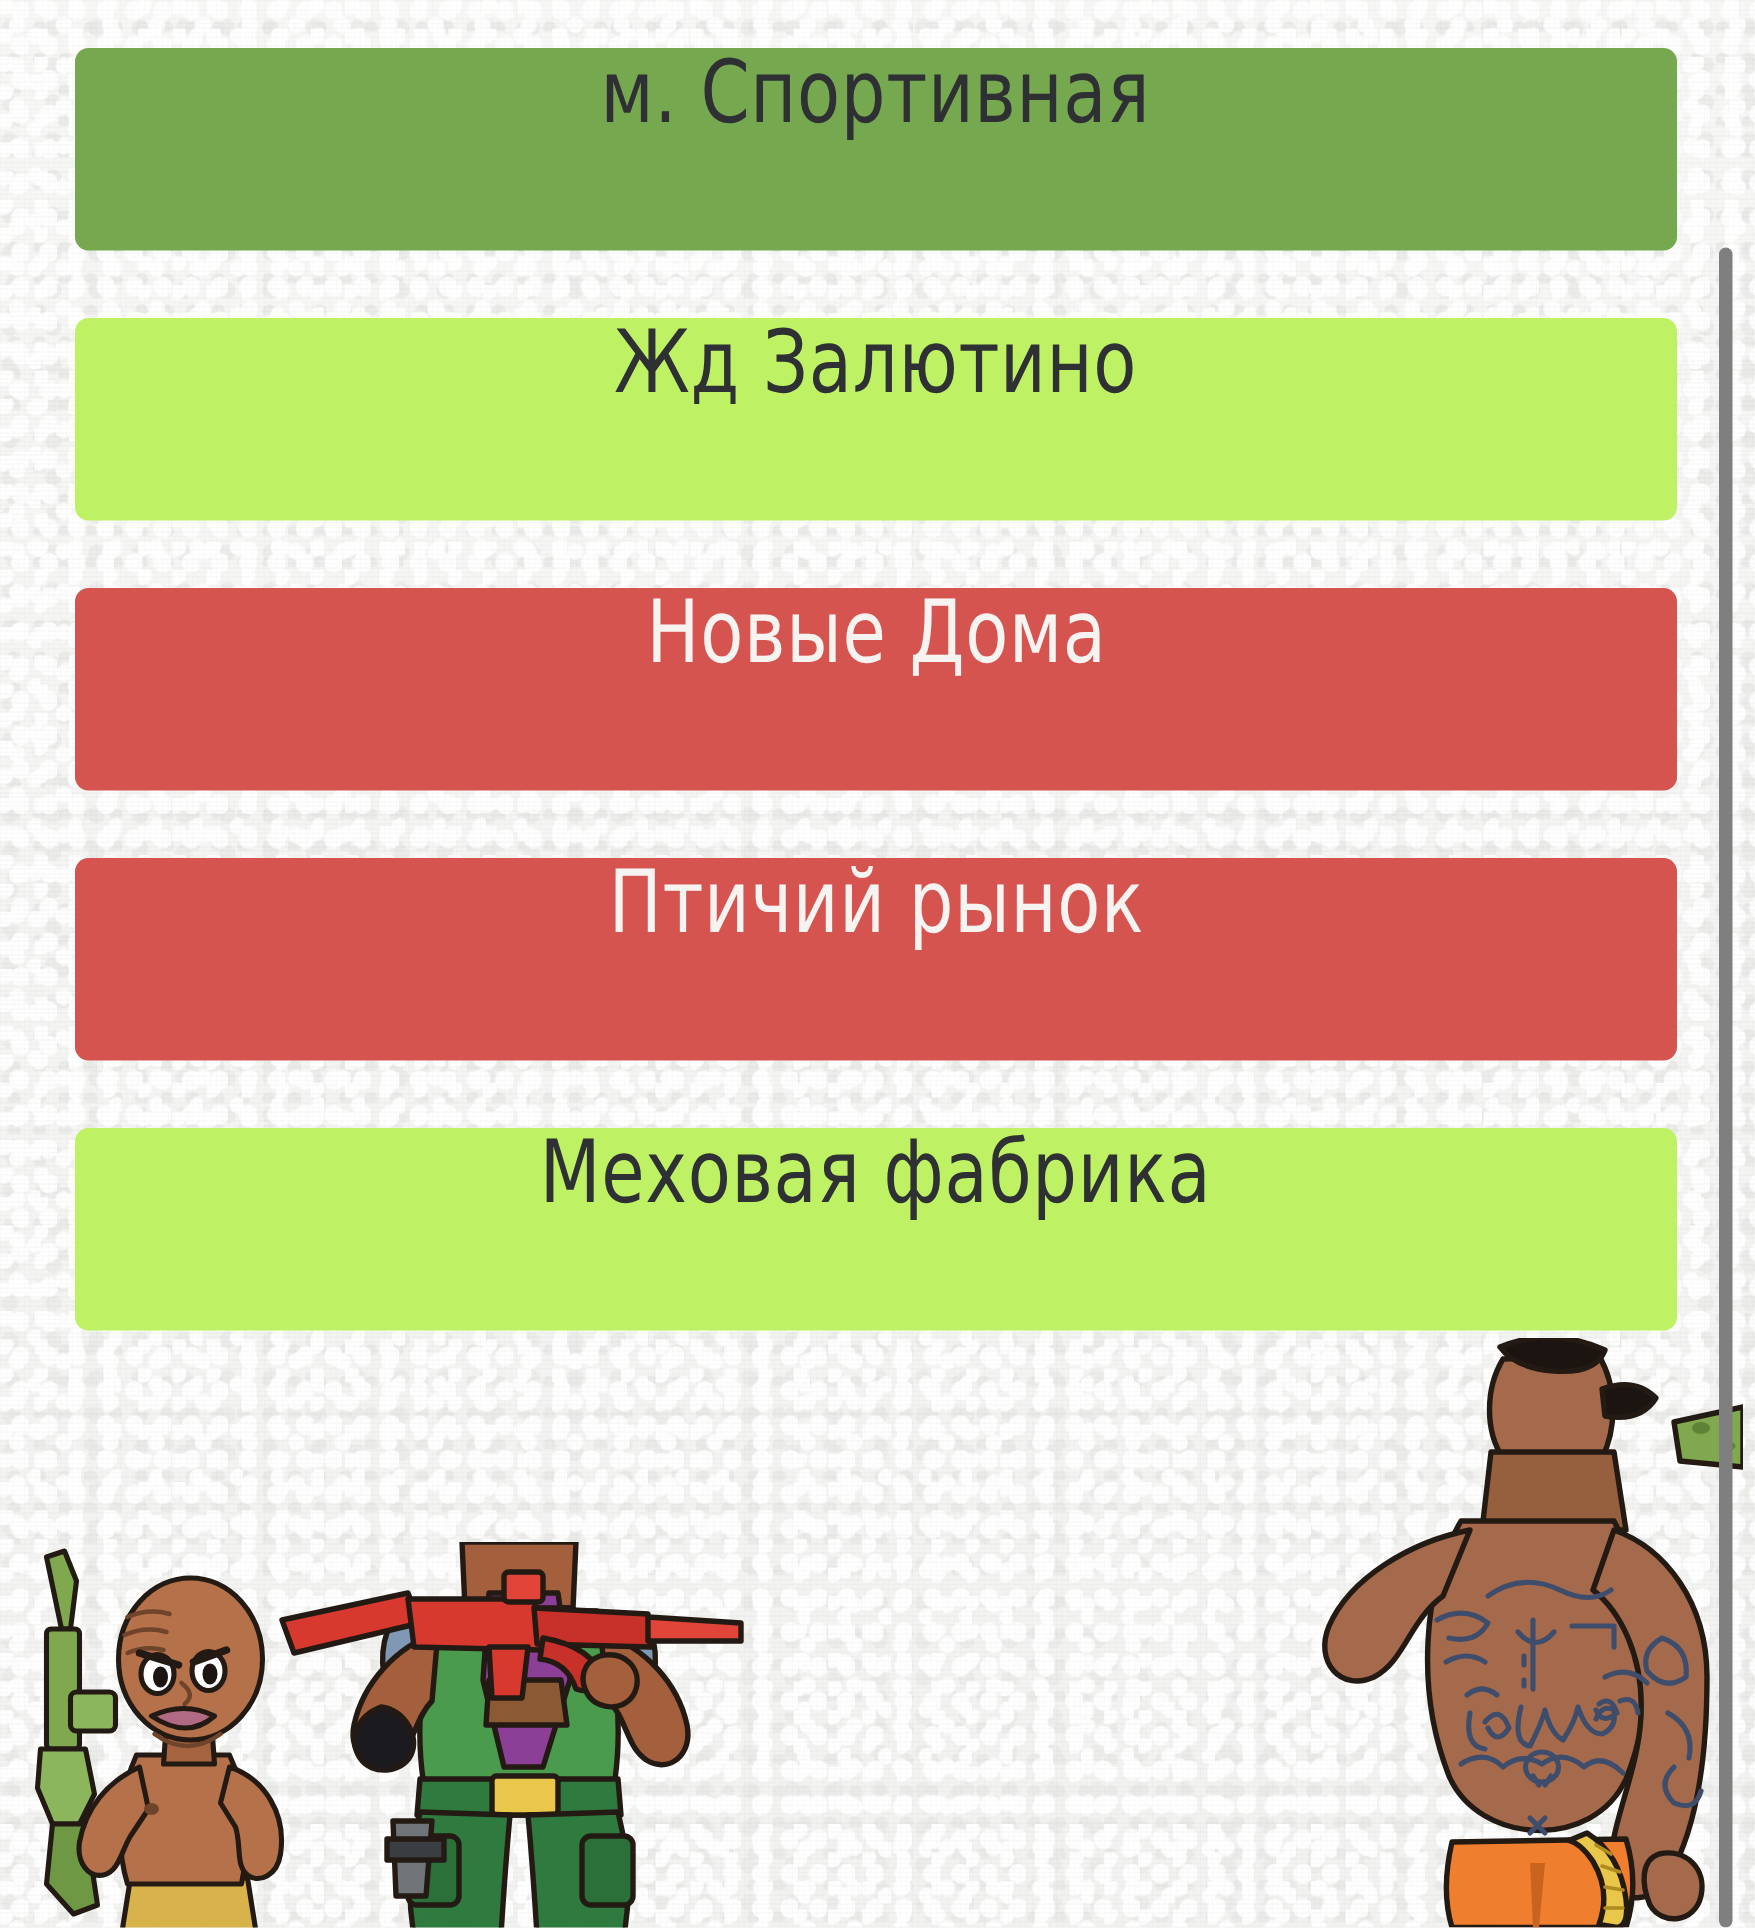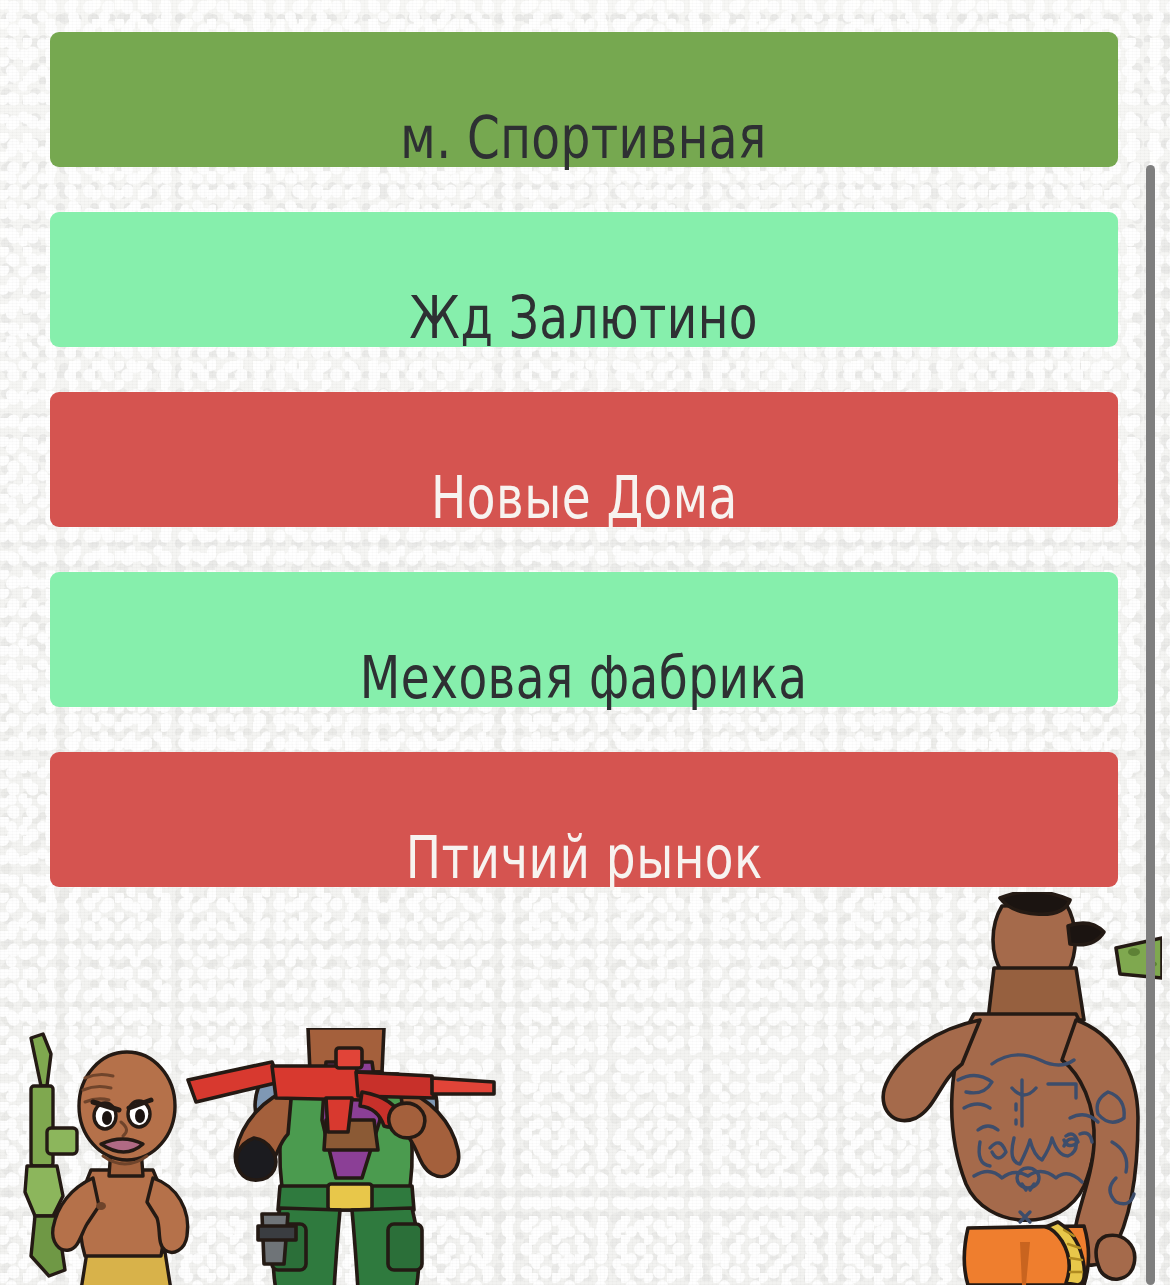--- a/index.html
+++ b/index.html
@@ -45,36 +45,36 @@
     position:absolute;
     left:50px; top:32px;
     width:1068px;
     z-index:3;
   }
   .district-button {
     height:135px;
     margin-bottom:45px;
     border-radius:9px;
     display:flex;
-    align-items:flex-end;
+    align-items:flex-start;
     justify-content:center;
     cursor:pointer;
     user-select:none;
   }
   .district-button .label {
     font-family:"DejaVu Sans Condensed","Liberation Sans Narrow","Liberation Sans", sans-serif;
     font-size:58px;
     font-weight:400;
     letter-spacing:.5px;
     line-height:1;
     transform:scaleX(.9);
     white-space:nowrap;
   }
   .bg-green { background:#76a850; }
-  .bg-blue  { background:#86efac; }
+  .bg-blue  { background:#bef264; }
   .bg-red   { background:#d55450; }
   .tx-dark  { color:#2e3033; }
   .tx-light { color:#f7f3f0; }
 
   
   #scrollbar-track {
     position:absolute;
     right:15px; top:165px;
     width:9px; height:1120px;
     z-index:4;
@@ -253,25 +253,25 @@
 
   <div class="district-button bg-blue">
     <span class="label tx-dark">Жд Залютино</span>
   </div>
 
   <div class="district-button bg-red">
     <span class="label tx-light">Новые Дома</span>
   </div>
 
 
+  <div class="district-button bg-red">
+    <span class="label tx-light">Птичий рынок</span>
+  </div>
+
   <div class="district-button bg-blue">
     <span class="label tx-dark">Меховая фабрика</span>
-  </div>
-
-  <div class="district-button bg-red">
-    <span class="label tx-light">Птичий рынок</span>
   </div>
 
 </div>
 
 <div id="scrollbar-track">
   <div id="scrollbar-thumb"></div>
 </div>
 
 </body></html>

